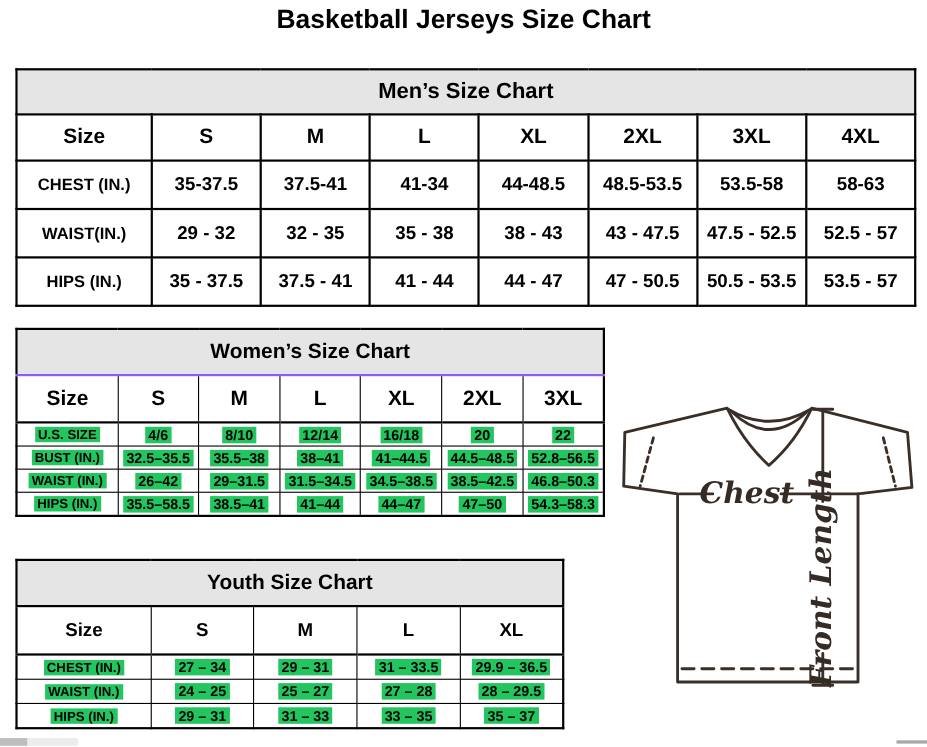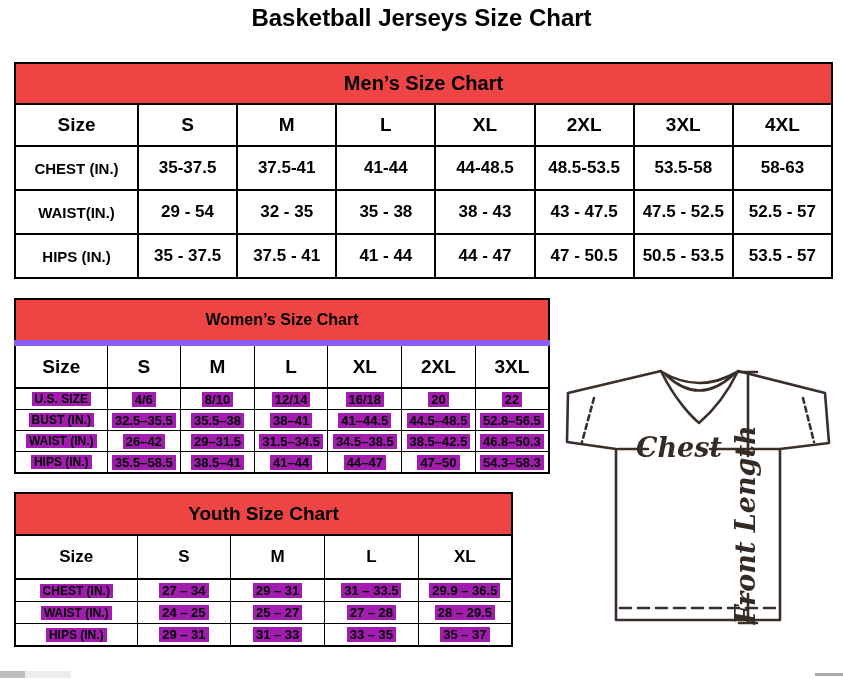--- a/index.html
+++ b/index.html
@@ -3,43 +3,43 @@
 <meta charset="utf-8">
 <style>
   html,body{margin:0;padding:0;background:#fff;}
   #page{position:relative;width:843px;height:679px;background:#fff;overflow:hidden;
         font-family:"Liberation Sans", sans-serif;color:#000;}
   #main-title{position:absolute;top:4px;left:0;width:843px;text-align:center;
         font-size:24px;font-weight:bold;}
   table.size-table{position:absolute;border-collapse:collapse;table-layout:fixed;background:#fff;}
   .size-table th,.size-table td{border:2px solid #000;text-align:center;vertical-align:middle;
         font-weight:bold;padding:0;overflow:hidden;}
-  .chart-title{background:#ef4444;}
+  .chart-title{background:#e5e5e5;}
   
   #mens{left:14px;top:62px;width:819px;}
   #mens .chart-title{font-size:20px;height:39px;}
   #mens .col-head th{font-size:19px;height:40px;}
   #mens td{font-size:17px;height:42px;}
   #mens .rowlabel{font-size:15px;}
   
   #womens{left:14px;top:298px;width:536px;}
   #womens th,#womens td{border-width:1px;}
   #womens{border:2px solid #000;}
-  #womens .chart-title{font-size:16px;height:40px;border-bottom:6px solid #8b5cf6;}
+  #womens .chart-title{font-size:19px;height:40px;border-bottom:2px solid #8b5cf6;}
   #womens .col-head th{font-size:19px;height:41px;border-bottom:2px solid #000;}
   #womens td{font-size:13px;height:20px;}
   #womens .rowlabel-cell{font-size:12px;}
   
-  #youth{left:14px;top:492px;width:499px;border:2px solid #000;}
+  #youth{left:14px;top:508px;width:499px;border:2px solid #000;}
   #youth th,#youth td{border-width:1px;}
   #youth .chart-title{font-size:19px;height:40px;border-bottom:2px solid #000;}
   #youth .col-head th{font-size:17px;height:42px;border-bottom:2px solid #000;}
   #youth td{font-size:13px;height:21px;}
   #youth .rowlabel-cell{font-size:12px;}
-  .hl{background:#a21caf;padding:0 3px;}
+  .hl{background:#22c55e;padding:0 3px;}
   
   #jersey{position:absolute;left:558px;top:360px;width:285px;height:302px;}
   .measure-text{font-family:"DejaVu Serif", serif;font-style:italic;font-weight:bold;fill:#352b25;}
   
   #scroll-thumb-left{position:absolute;left:0;top:671px;width:25px;height:7px;background:#bdbdbd;}
   #scroll-track-left{position:absolute;left:25px;top:671px;width:46px;height:7px;background:#ececec;}
   #scroll-fragment-right{position:absolute;left:815px;top:673px;width:28px;height:3px;background:#a9a9a9;}
 </style>
 </head>
 <body>
@@ -70,29 +70,29 @@
         <th>L</th>
         <th>XL</th>
         <th>2XL</th>
         <th>3XL</th>
         <th>4XL</th>
       </tr>
       <tr>
         <td class="rowlabel">CHEST (IN.)</td>
         <td>35-37.5</td>
         <td>37.5-41</td>
-        <td>41-44</td>
+        <td>41-34</td>
         <td>44-48.5</td>
         <td>48.5-53.5</td>
         <td>53.5-58</td>
         <td>58-63</td>
       </tr>
       <tr>
         <td class="rowlabel">WAIST(IN.)</td>
-        <td>29 - 54</td>
+        <td>29 - 32</td>
         <td>32 - 35</td>
         <td>35 - 38</td>
         <td>38 - 43</td>
         <td>43 - 47.5</td>
         <td>47.5 - 52.5</td>
         <td>52.5 - 57</td>
       </tr>
       <tr>
         <td class="rowlabel">HIPS (IN.)</td>
         <td>35 - 37.5</td>

